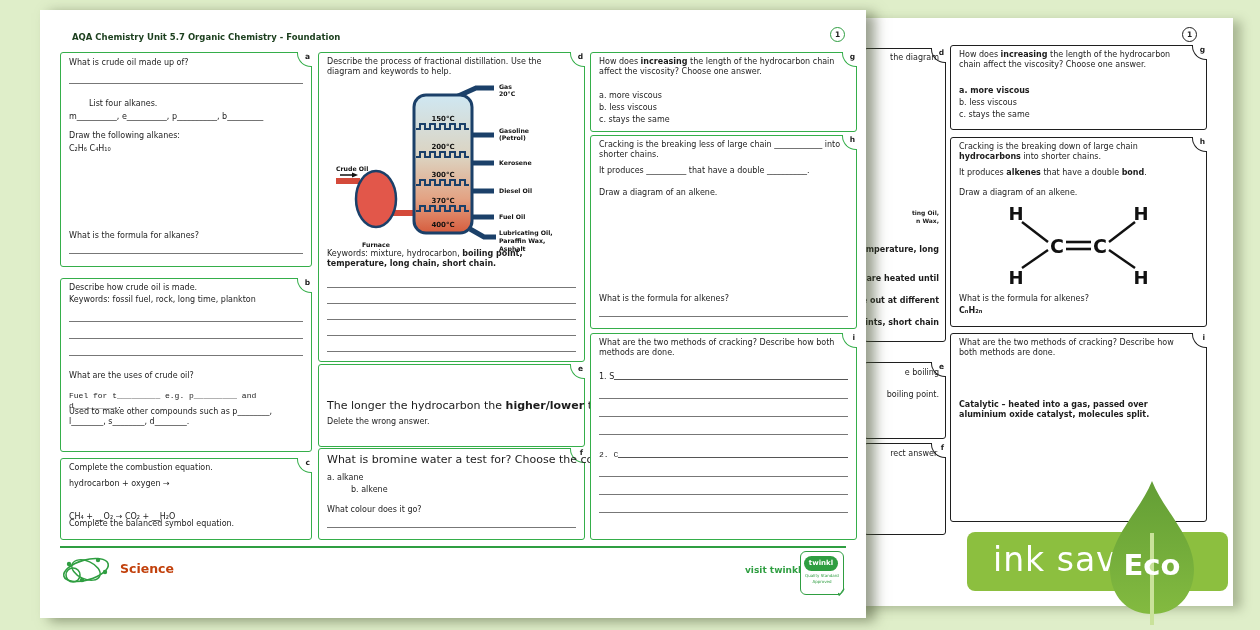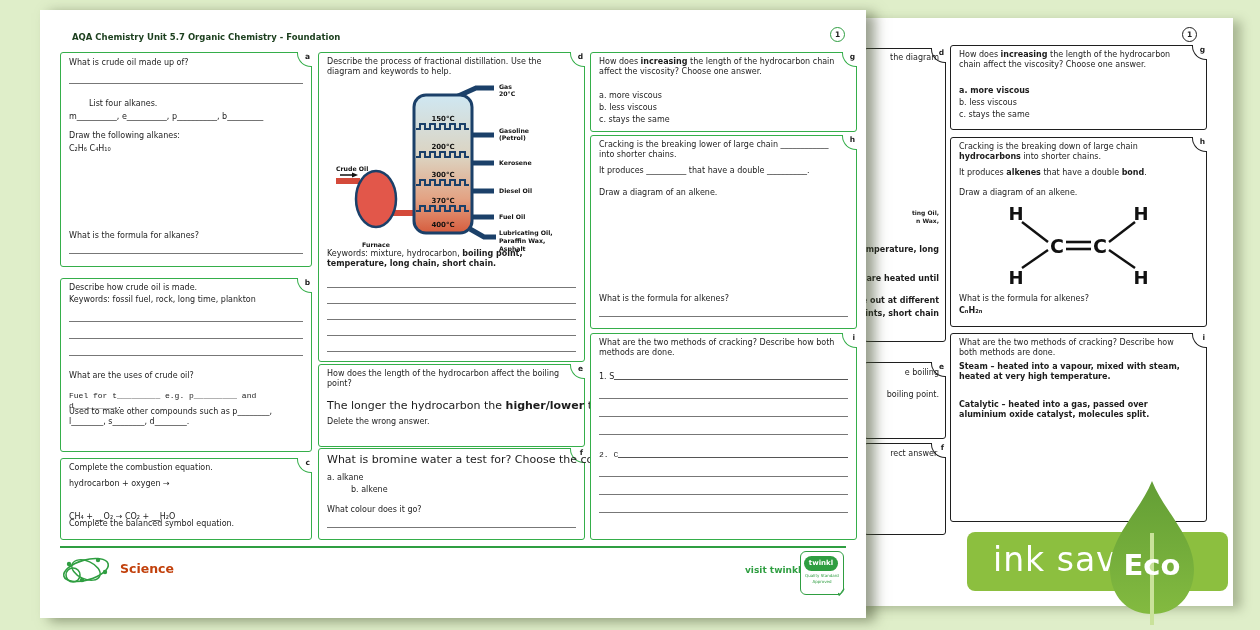--- a/index.html
+++ b/index.html
@@ -153,21 +153,20 @@
     <div class="ln" style="top:250px;"></div>
     <div class="ln" style="top:266px;"></div>
     <div class="ln" style="top:282px;"></div>
     <div class="ln" style="top:298px;"></div>
   </div>
 
   <div class="bx" style="left:278px;top:354px;width:265px;height:81px;">
     <div class="tab">
         <span>e</span>
       </div>
-    <div class="t" style="left:8px;top:4px;width:242px;">How does the length of the hydrocarbon affect the boiling point?</div>
     <div class="t tight" style="left:8px;top:34px;"><span>The longer the hydrocarbon the </span><span class="b">higher/lower</span><span> the boiling point.</span></div>
     <div class="t" style="left:8px;top:52px;">Delete the wrong answer.</div>
   </div>
 
   <div class="bx" style="left:278px;top:438px;width:265px;height:90px;">
     <div class="tab">
         <span>f</span>
       </div>
     <div class="t tight" style="left:8px;top:4px;">What is bromine water a test for? Choose the correct answer.</div>
     <div class="t" style="left:8px;top:24px;">a. alkane</div>
@@ -183,21 +182,21 @@
     <div class="t" style="left:8px;top:4px;width:242px;"><span>How does </span><span class="b">increasing</span><span> the length of the hydrocarbon chain affect the viscosity? Choose one answer.</span></div>
     <div class="t" style="left:8px;top:38px;">a. more viscous</div>
     <div class="t" style="left:8px;top:50px;">b. less viscous</div>
     <div class="t" style="left:8px;top:62px;">c. stays the same</div>
   </div>
 
   <div class="bx" style="left:550px;top:125px;width:265px;height:192px;">
     <div class="tab">
         <span>h</span>
       </div>
-    <div class="t" style="left:8px;top:4px;width:242px;">Cracking is the breaking lower of large chain ____________ into shorter chains.</div>
+    <div class="t" style="left:8px;top:4px;width:242px;">Cracking is the breaking less of large chain ____________ into shorter chains.</div>
     <div class="t" style="left:8px;top:30px;width:242px;">It produces __________ that have a double __________.</div>
     <div class="t" style="left:8px;top:52px;">Draw a diagram of an alkene.</div>
     <div class="t" style="left:8px;top:158px;">What is the formula for alkenes?</div>
     <div class="ln" style="top:180px;"></div>
   </div>
 
   <div class="bx" style="left:550px;top:323px;width:265px;height:205px;">
     <div class="tab">
         <span>i</span>
       </div>
@@ -244,21 +243,21 @@
   <div class="bx2" style="left:8px;top:30px;width:80px;height:292px;">
     <div class="tab">
         <span>d</span>
       </div>
     <div class="fr" style="top:4px;">the diagram</div>
     <div class="fr b" style="top:160px;font-size:6px;">ting Oil,</div>
     <div class="fr b" style="top:168px;font-size:6px;">n Wax,</div>
     <div class="fr b" style="top:196px;">emperature, long</div>
     <div class="fr b" style="top:225px;">are heated until</div>
     <div class="fr b" style="top:247px;">e out at different</div>
-    <div class="fr b" style="top:260px;margin-left:16px;">ints, short chain</div>
+    <div class="fr b" style="top:269px;margin-left:16px;">ints, short chain</div>
   </div>
   <div class="bx2" style="left:8px;top:344px;width:80px;height:75px;">
     <div class="tab">
         <span>e</span>
       </div>
     <div class="fr" style="top:5px;">e boiling</div>
     <div class="fr" style="top:27px;">boiling point.</div>
   </div>
   <div class="bx2" style="left:8px;top:425px;width:80px;height:90px;">
     <div class="tab">
@@ -300,21 +299,20 @@
     </svg>
     <div class="t" style="left:8px;top:156px;">What is the formula for alkenes?</div>
     <div class="t b" style="left:8px;top:168px;">CₙH₂ₙ</div>
   </div>
 
   <div class="bx2" style="left:94px;top:315px;width:255px;height:187px;">
     <div class="tab">
         <span>i</span>
       </div>
     <div class="t" style="left:8px;top:4px;width:232px;">What are the two methods of cracking? Describe how both methods are done.</div>
-    <div class="t b" style="left:8px;top:28px;width:236px;">Steam – heated into a vapour, mixed with steam, heated at very high temperature.</div>
     <div class="t b" style="left:8px;top:66px;width:236px;">Catalytic – heated into a gas, passed over aluminium oxide catalyst, molecules split.</div>
   </div>
 </div>
 
 <div id="ecobar">
   <span>ink saving</span>
 </div>
 <svg id="ecoleaf" width="105" height="148" viewBox="0 0 105 148">
   <defs>
     <linearGradient id="leafGrad" x1="0" y1="0" x2="0" y2="1">

